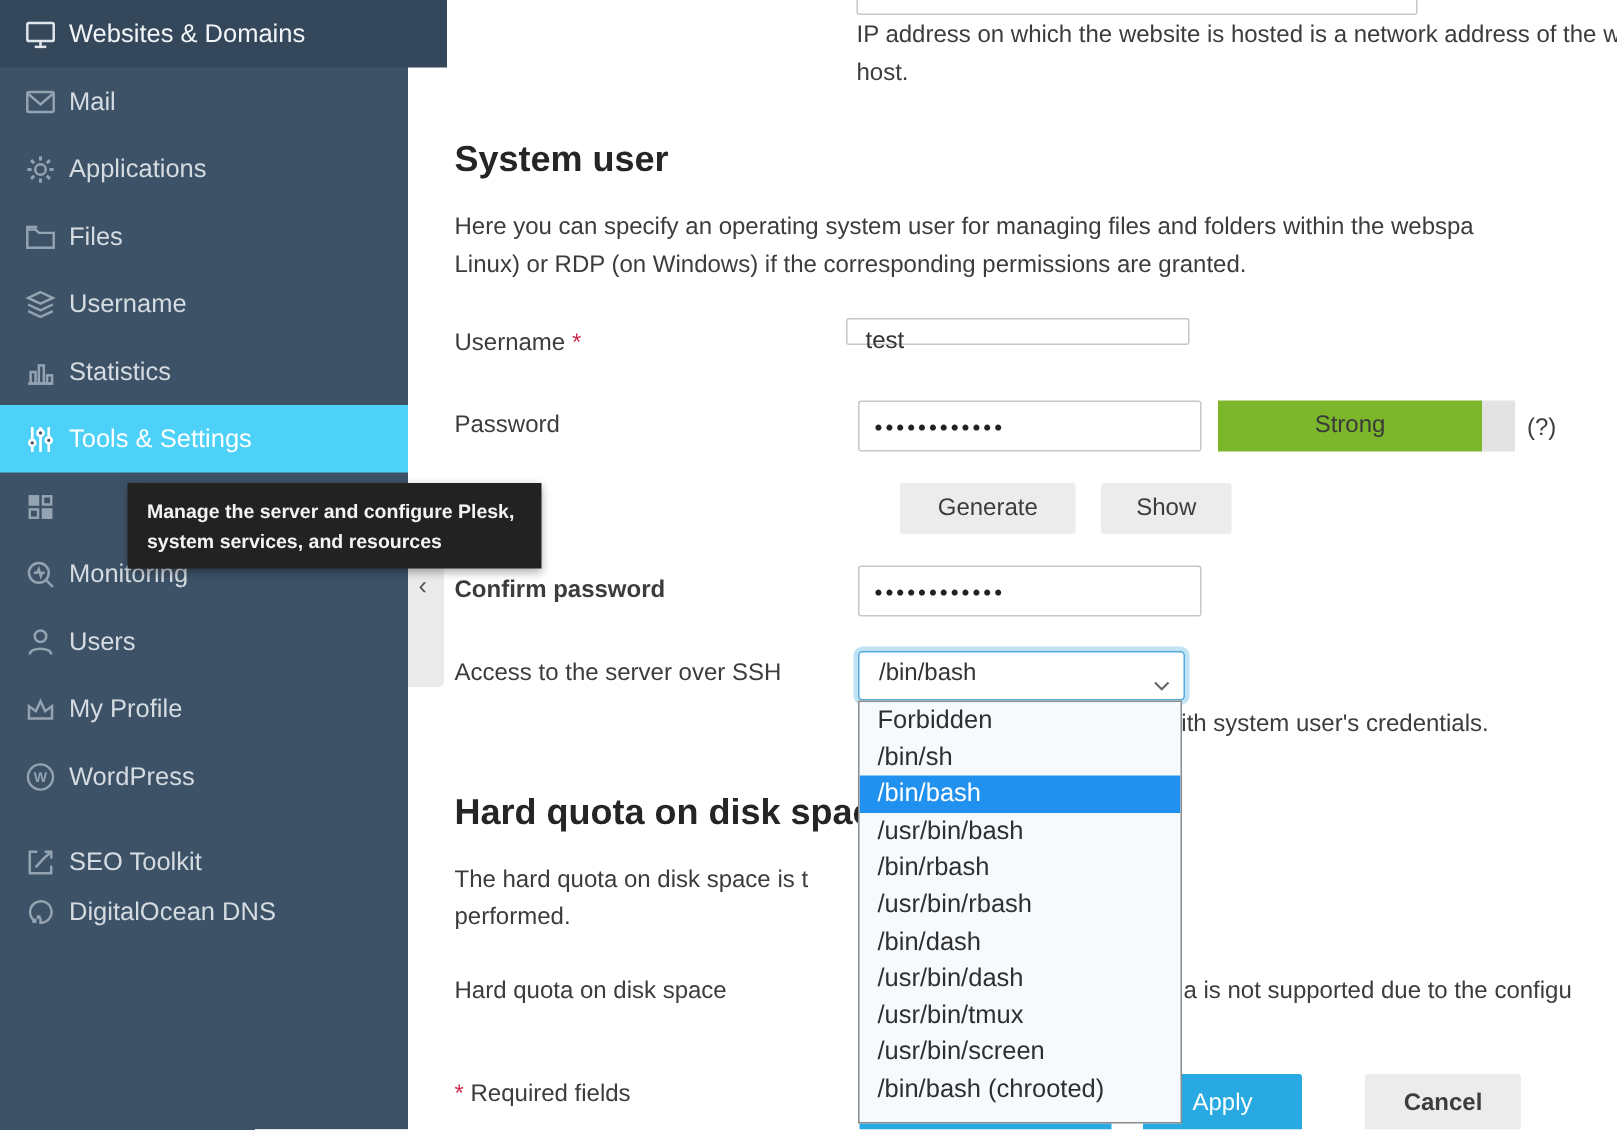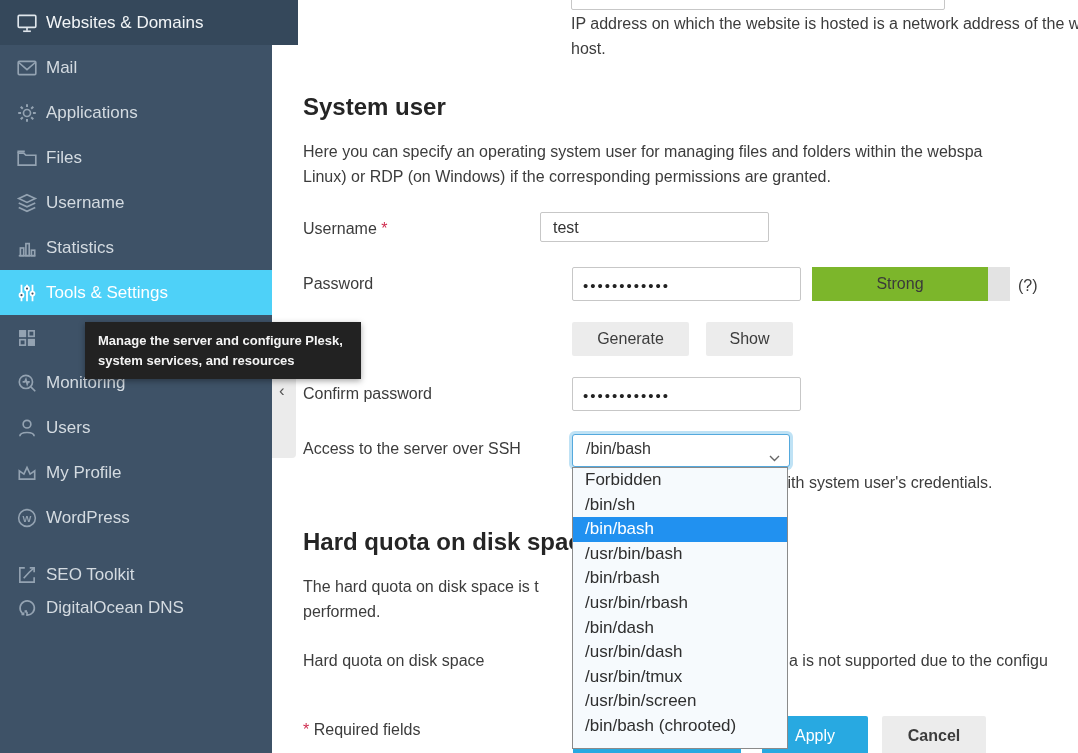--- a/index.html
+++ b/index.html
@@ -36,21 +36,21 @@
   .lbl{font-size:16px;color:#3c3c3c;white-space:nowrap;}
   .req{color:#cf2d4f;}
   h1.sec{font-size:24px;font-weight:600;color:#252525;margin:0;white-space:nowrap;}
   .para{font-size:16px;color:#3c3c3c;}
 
   .tbox{position:absolute;background:#fff;border:1px solid #c7c7c7;border-radius:2px;
         font-size:16px;color:#333;box-sizing:border-box;padding:6px 10px;}
   .dots{font-size:15px;letter-spacing:2px;color:#222;padding-top:9px;}
 
   .btn-gray{position:absolute;background:#ececec;border:none;border-radius:2px;font-size:16px;
-            color:#3c3c3c;font-family:inherit;cursor:pointer;box-sizing:border-box;}
+            color:#3c3c3c;font-family:inherit;cursor:pointer;box-sizing:border-box;margin-left:28px;}
   .btn-blue{position:absolute;background:#28a9e1;border:none;border-radius:2px;font-size:16px;
             color:#ffffff;font-family:inherit;cursor:pointer;box-sizing:border-box;}
 
   
   #strength{position:absolute;left:812px;top:267px;width:198px;height:34px;display:flex;}
   #strength .green{width:176px;background:#7cb62b;color:#3a3a3a;font-size:16px;display:flex;
                    align-items:center;justify-content:center;}
   #strength .rest{flex:1;background:#e3e3e3;}
   #pw-help{position:absolute;left:1018px;top:277px;font-size:16px;color:#3c3c3c;cursor:pointer;}
 
@@ -244,38 +244,38 @@
   <div class="abs para gray nowrap" style="left:571px;top:40px;">host.</div>
 
   <h1 class="sec abs" style="left:303px;top:93px;">System user</h1>
   <div class="abs para nowrap" style="left:303px;top:143px;">Here you can specify an operating system user for managing files and folders within the webspa</div>
   <div class="abs para nowrap" style="left:303px;top:168px;">Linux) or RDP (on Windows) if the corresponding permissions are granted.</div>
 
   <div class="abs lbl" style="left:303px;top:220px;">
     <span>Username</span>
     <span class="req">*</span>
   </div>
-  <div class="tbox" style="left:540px;top:212px;width:229px;height:30px;padding-left:12px;">
+  <div class="tbox" style="left:564px;top:212px;width:229px;height:18px;padding-left:12px;">
     <span>test</span>
   </div>
 
   <div class="abs lbl" style="left:303px;top:275px;">Password</div>
   <div class="tbox dots" style="left:572px;top:267px;width:229px;height:34px;">
     <span>••••••••••••</span>
   </div>
   <div id="strength">
     <div class="green">Strong</div>
     <div class="rest"></div>
   </div>
   <div id="pw-help">(?)</div>
 
   <button class="btn-gray" style="left:572px;top:322px;width:117px;height:34px;">Generate</button>
   <button class="btn-gray" style="left:706px;top:322px;width:87px;height:34px;">Show</button>
 
-  <div class="abs lbl" style="left:303px;top:385px;">Confirm password</div>
+  <div class="abs lbl" style="left:303px;top:385px;font-weight:bold;">Confirm password</div>
   <div class="tbox dots" style="left:572px;top:377px;width:229px;height:34px;">
     <span>••••••••••••</span>
   </div>
 
   <div class="abs lbl" style="left:303px;top:440px;">Access to the server over SSH</div>
   <div class="abs para gray nowrap" style="left:776px;top:474px;z-index:8;">with system user's credentials.</div>
 
   <div id="ssh-select">
     <span class="val">/bin/bash</span>
     <span class="chev">

